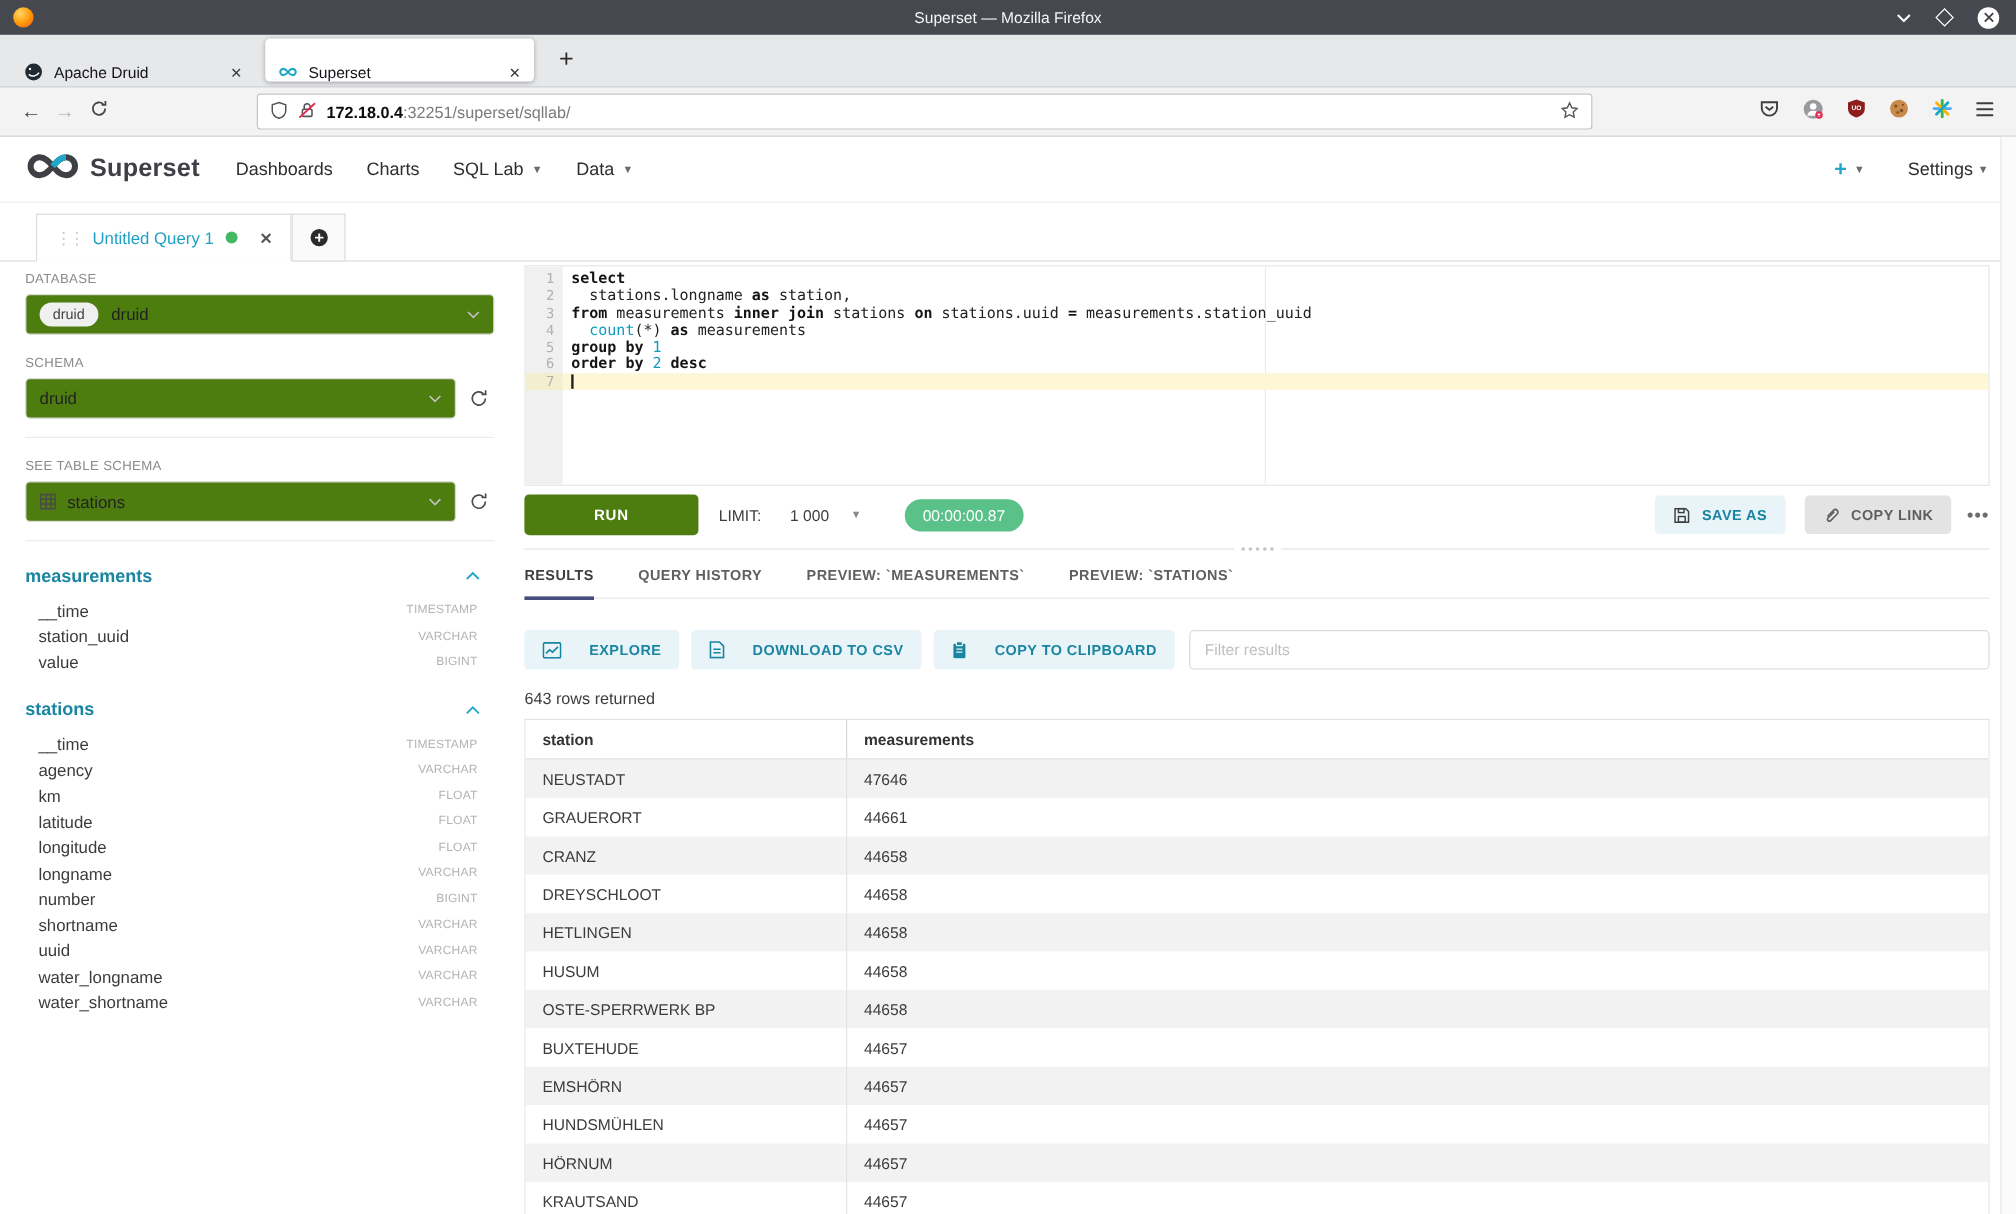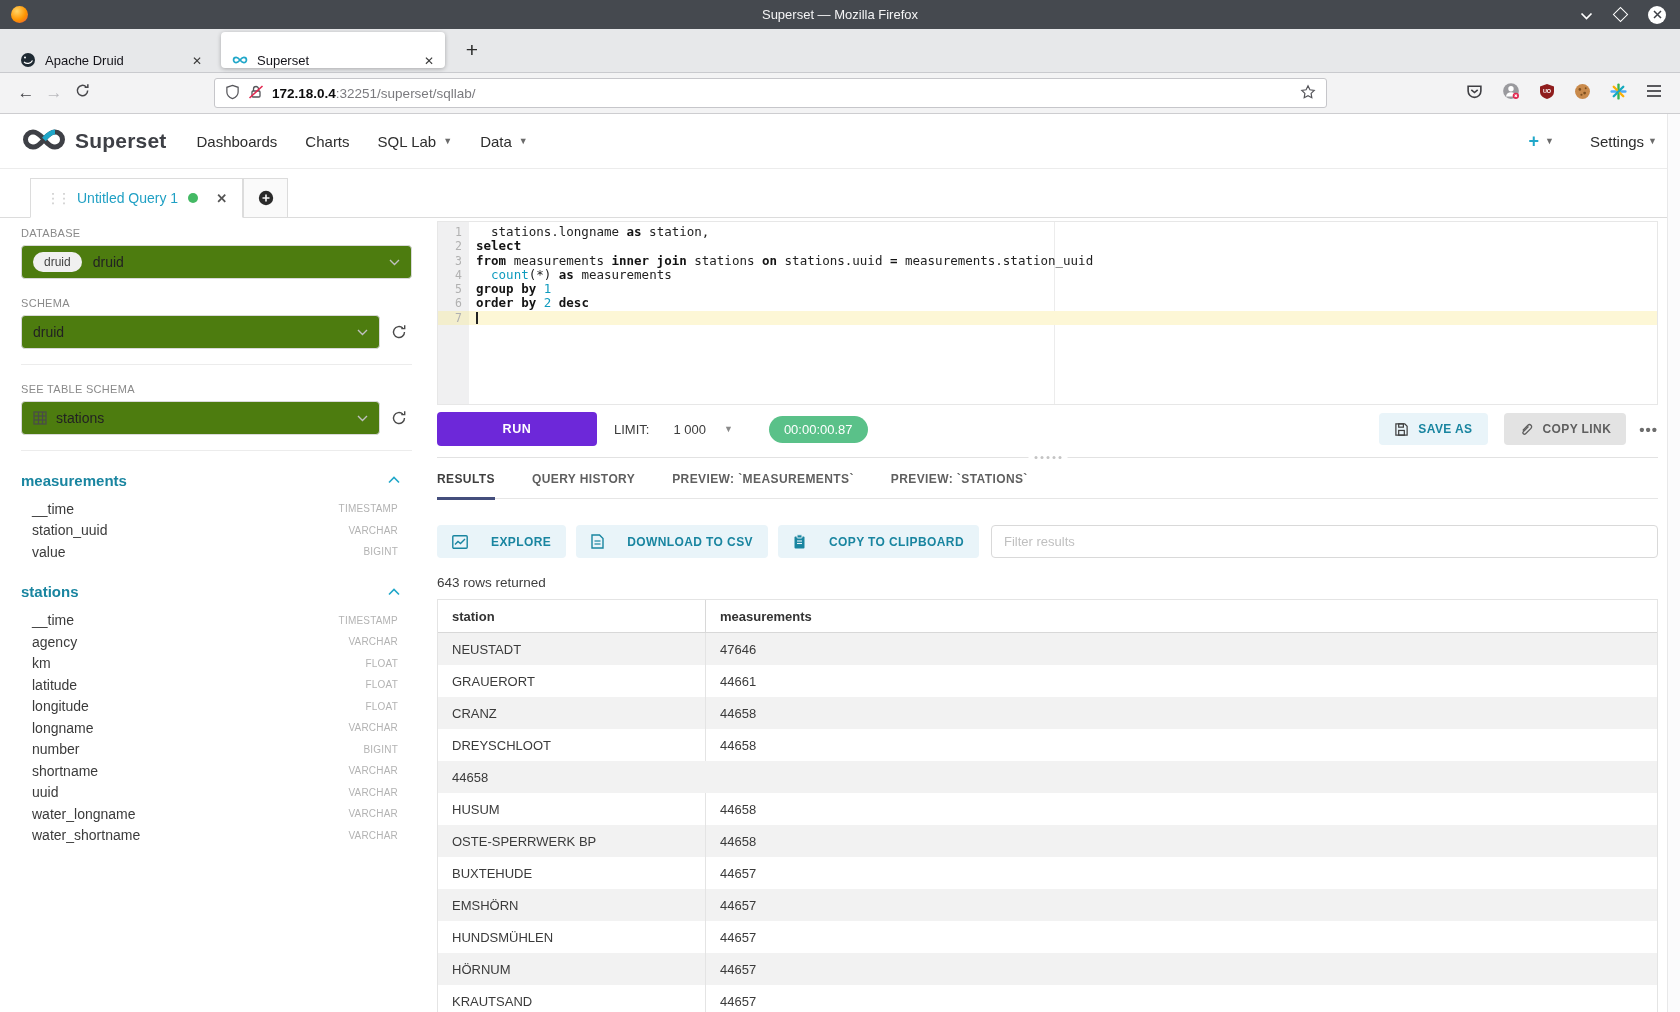--- a/index.html
+++ b/index.html
@@ -88,21 +88,21 @@
   .cl{height:14.3px;line-height:14.3px;padding-left:7px;white-space:pre;color:#222;position:relative;z-index:1;}
   .cl.active{background:#fdf7d6;}
   .tok-kw{font-weight:700;color:#141414;}
   .tok-op{font-weight:700;color:#141414;}
   .tok-fn{color:#0f9bbe;}
   .tok-num{color:#0f9bbe;}
   .cursor{display:inline-block;width:2px;height:12px;background:#222;vertical-align:-2px;}
 
   
   .toolbar{height:48px;display:flex;align-items:center;}
-  .runbtn{width:160px;height:34px;background:#6d28d9;color:#fff;font-weight:700;font-size:12.5px;letter-spacing:.6px;border:none;border-radius:4px;font-family:inherit;}
+  .runbtn{width:145px;height:34px;background:#4d7c0f;color:#fff;font-weight:700;font-size:12.5px;letter-spacing:.6px;border:none;border-radius:4px;font-family:inherit;}
   .limitwrap{margin-left:17px;display:flex;align-items:center;font-size:13px;color:#3c3c3c;}
   .limit-val{margin-left:24px;}
   .limit-caret{margin-left:18px;font-size:9px;color:#8a8a8a;}
   .timer{margin-left:36px;background:#5ac189;color:#fff;border-radius:14px;height:27px;padding:0 15px;display:flex;align-items:center;font-size:13px;}
   .toolbar-right{margin-left:auto;display:flex;align-items:center;}
   .pillbtn{height:32px;padding:0 15px;border:none;border-radius:4px;font-weight:700;font-size:12px;letter-spacing:.4px;display:flex;align-items:center;gap:9px;font-family:inherit;}
   .saveas{background:#e9f4f9;color:#1985a0;}
   .copylink{margin-left:16px;background:#e3e3e3;color:#5f5f5f;}
   .moredots{margin-left:13px;color:#6d6d6d;font-size:15px;font-weight:700;letter-spacing:1px;}
 
@@ -435,22 +435,22 @@
             <div class="gl">1</div>
             <div class="gl">2</div>
             <div class="gl">3</div>
             <div class="gl">4</div>
             <div class="gl">5</div>
             <div class="gl">6</div>
             <div class="gl active">7</div>
           </div>
         <div class="code" id="editor-code">
           <div class="printmargin"></div>
-        <div class="cl"><span>  stations.longname </span><span class="tok-kw">as</span><span> station,</span></div>
-            <div class="cl"><span class="tok-kw">select</span></div>
+        <div class="cl"><span class="tok-kw">select</span></div>
+            <div class="cl"><span>  stations.longname </span><span class="tok-kw">as</span><span> station,</span></div>
             <div class="cl"><span class="tok-kw">from</span><span> measurements </span><span class="tok-kw">inner join</span><span> stations </span><span class="tok-kw">on</span><span> stations.uuid </span><span class="tok-op">=</span><span> measurements.station_uuid</span></div>
             <div class="cl"><span>  </span><span class="tok-fn">count</span><span>(*) </span><span class="tok-kw">as</span><span> measurements</span></div>
             <div class="cl"><span class="tok-kw">group by</span><span> </span><span class="tok-num">1</span></div>
             <div class="cl"><span class="tok-kw">order by</span><span> </span><span class="tok-num">2</span><span> </span><span class="tok-kw">desc</span></div>
             <div class="cl active"><span class="cursor"></span></div>
           </div>
       </div>
 
       <div class="toolbar">
         <button class="runbtn">RUN</button>
@@ -543,20 +543,21 @@
               </div>
               <div class="trow odd">
                 <div class="c1">CRANZ</div>
                 <div class="c2">44658</div>
               </div>
               <div class="trow">
                 <div class="c1">DREYSCHLOOT</div>
                 <div class="c2">44658</div>
               </div>
               <div class="trow odd">
+                <div class="c1">HETLINGEN</div>
                 <div class="c2">44658</div>
               </div>
               <div class="trow">
                 <div class="c1">HUSUM</div>
                 <div class="c2">44658</div>
               </div>
               <div class="trow odd">
                 <div class="c1">OSTE-SPERRWERK BP</div>
                 <div class="c2">44658</div>
               </div>

